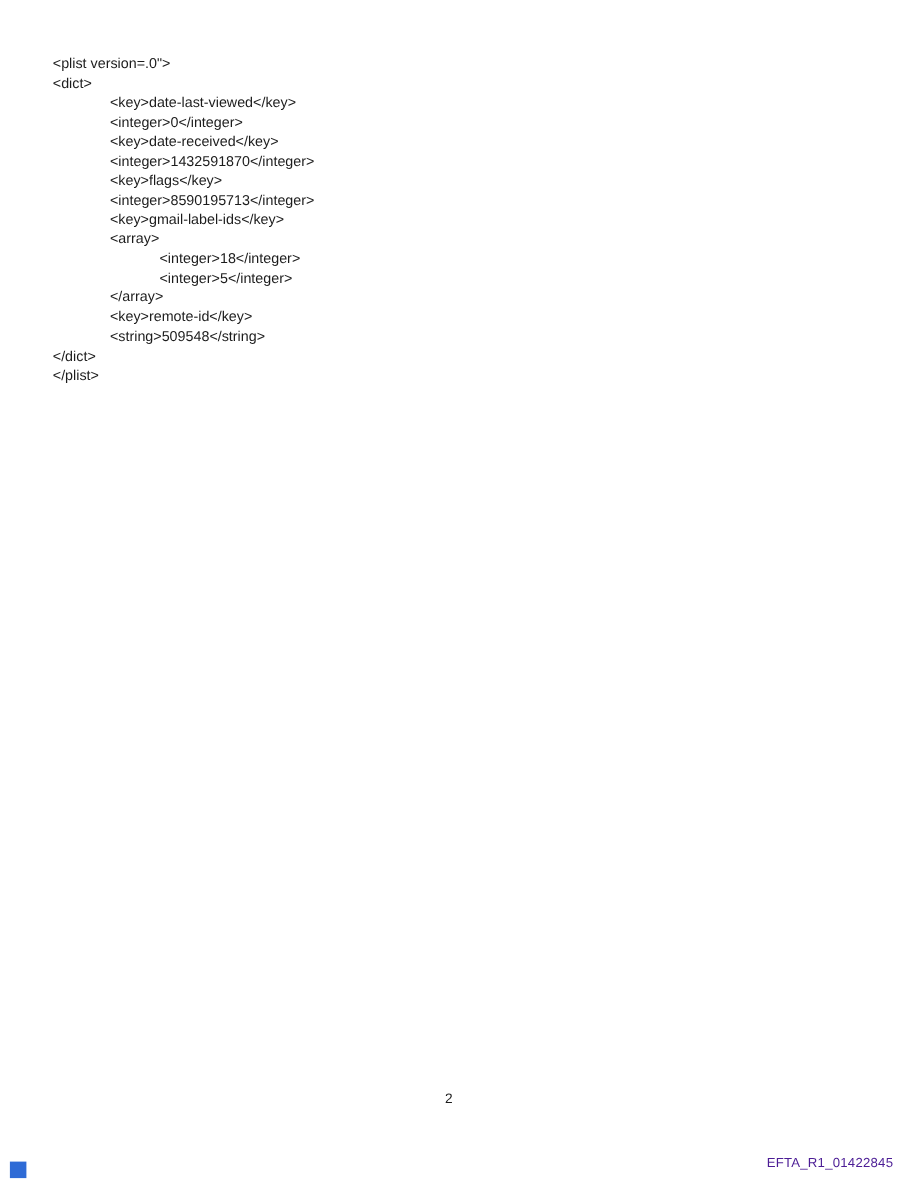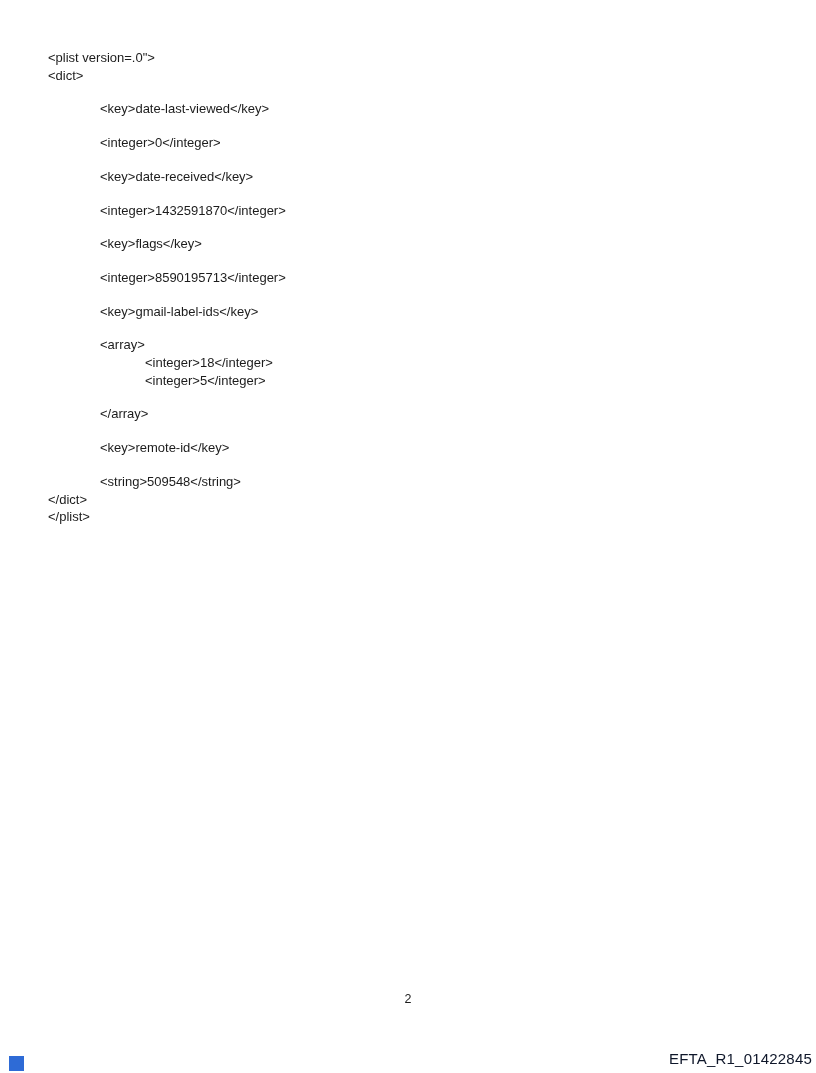--- a/index.html
+++ b/index.html
@@ -23,40 +23,40 @@
     left: 48px;
     top: 49px;
     font-family: "Liberation Sans", sans-serif;
     font-size: 13px;
     line-height: 17.7px;
     color: #1c1c1c;
     white-space: pre;
   }
 
   .code-line.indent-0 { padding-left: 0; }
-  .code-line.indent-1 { padding-left: 52px; margin-top: 16px; }
+  .code-line.indent-1 { padding-left: 52px; }
   .code-line.indent-2 { padding-left: 97px; }
 
   .page-number {
     position: absolute;
     top: 992px;
     left: 0;
     width: 100%;
     text-align: center;
     font-size: 12.5px;
     color: #1c1c1c;
   }
 
   .bates-number {
     position: absolute;
     top: 1050px;
     right: 4px;
-    font-size: 15px;
+    font-size: 12px;
     letter-spacing: 0.2px;
-    color: #0f172a;
+    color: #4c1d95;
   }
 
   .scan-artifact {
     position: absolute;
     left: 9px;
     top: 1056px;
     width: 15px;
     height: 15px;
     background: #2e6bd6;
   }

